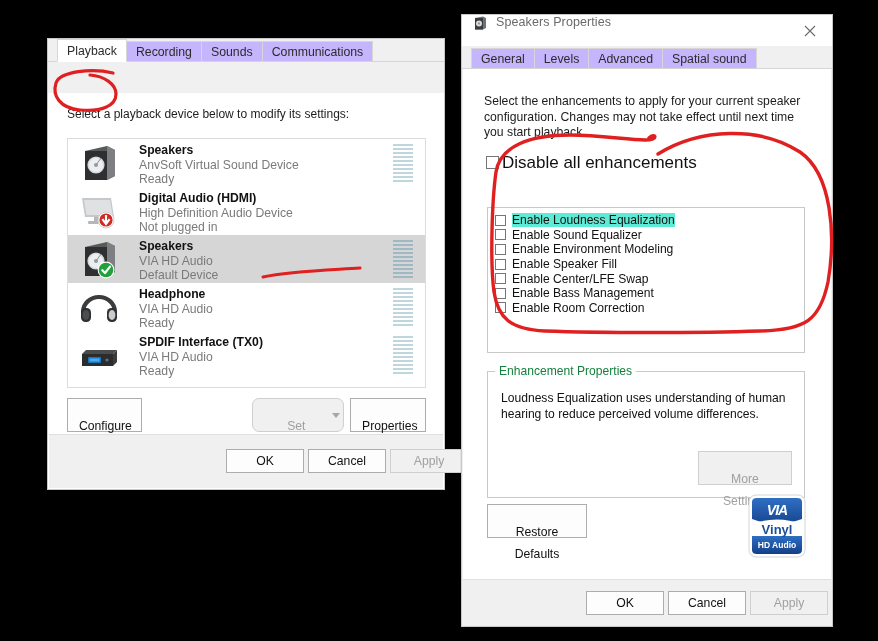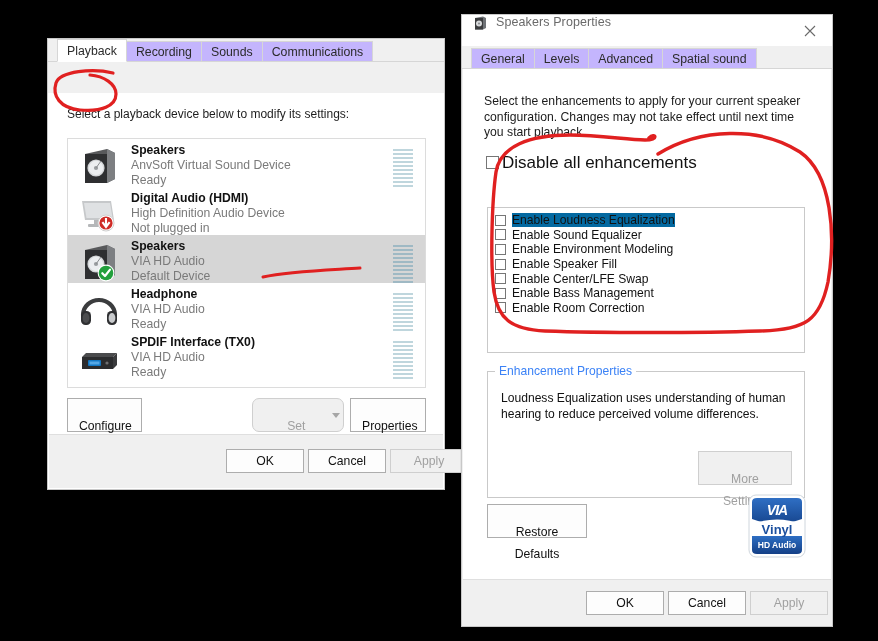--- a/index.html
+++ b/index.html
@@ -34,22 +34,22 @@
        line-height:22px;}
 
   
   #sound-window{left:47px;top:38px;width:398px;height:452px;}
   .sound-body{position:absolute;left:0;right:0;top:54px;bottom:0;background:#fff;
       border-top:0;}
   .panel{position:absolute;left:1px;right:1px;top:0;bottom:54px;background:#fff;}
   .hint{font-size:12px;color:#1d1d1d;padding:14px 0 10px 18px;}
   .devicelist{position:absolute;left:18px;right:17px;top:45px;bottom:47px;
       border:1px solid #dcdcdc;background:#fff;overflow:hidden;}
-  .devrow{display:flex;align-items:flex-end;height:48px;padding:0 6px 0 9px;
-      position:relative;box-sizing:border-box;}
+  .devrow{display:flex;align-items:center;height:48px;padding:0 6px 0 9px;
+      position:relative;box-sizing:border-box;gap:8px;}
   .devrow.selected{background:#d6d6d6;}
   .devicon{width:44px;height:42px;flex:0 0 auto;position:relative;margin-right:6px;}
   .devtext{flex:1 1 auto;min-width:0;padding-left:4px;}
   .devname{font-size:12.2px;color:#111;font-weight:bold;line-height:14px;}
   .devsub{font-size:12.2px;color:#7a7a7a;line-height:14.5px;}
   .meter{width:20px;height:38px;flex:0 0 auto;display:flex;flex-direction:column;
       justify-content:space-between;margin-right:6px;}
   .meter i{display:block;height:2px;background:#bfd6dd;}
   .meter.sel i{background:#9fb9c4;}
   .listbtns{position:absolute;left:18px;right:17px;bottom:13px;height:24px;}
@@ -71,25 +71,25 @@
   .desc{font-size:12.2px;color:#1b1b1b;line-height:15.5px;padding:25px 20px 0 21px;}
   .cbrow{display:flex;align-items:center;padding:12px 0 0 23px;}
   .cbox{width:13px;height:13px;border:1px solid #767676;background:#fff;
       flex:0 0 auto;box-sizing:border-box;}
   .cbrow .cl{font-size:17px;color:#111;margin-left:3px;}
   .enhlist{position:absolute;left:24px;right:26px;top:138px;height:146px;
       border:1px solid #c9c9c9;background:#fff;padding:5px 0 0 0;box-sizing:border-box;}
   .enhitem{display:flex;align-items:center;height:14.6px;padding-left:7px;}
   .enhitem .cbox{width:11px;height:11px;}
   .enhitem .el{font-size:12.1px;color:#111;margin-left:6px;white-space:nowrap;}
-  .enhitem.hl .el{background:#0369a1;}
+  .enhitem.hl .el{background:#5eead4;}
   .group{position:absolute;left:24px;right:26px;top:302px;bottom:82px;
       border:1px solid #c9c9c9;}
   .group .glabel{position:absolute;left:7px;top:-8px;background:#fff;padding:0 4px;
-      font-size:12.1px;color:#3b82f6;}
+      font-size:12.1px;color:#15803d;}
   .group .gtext{font-size:12.1px;color:#111;line-height:15.5px;padding:19px 12px 0 13px;}
   .group .more{position:absolute;right:12px;bottom:12px;width:94px;height:24px;}
   .restore{position:absolute;left:24px;bottom:42px;width:100px;height:24px;}
   .vialogo{position:absolute;right:25px;bottom:22px;width:58px;height:64px;}
   .props-footer{position:absolute;left:1px;right:1px;bottom:1px;height:45px;
       background:#f0f0f0;border-top:1px solid #dfdfdf;}
   .props-footer .btn{position:absolute;top:11px;width:78px;padding:0;}
 
   
   .annot{position:absolute;left:0;top:0;width:878px;height:641px;pointer-events:none;}

